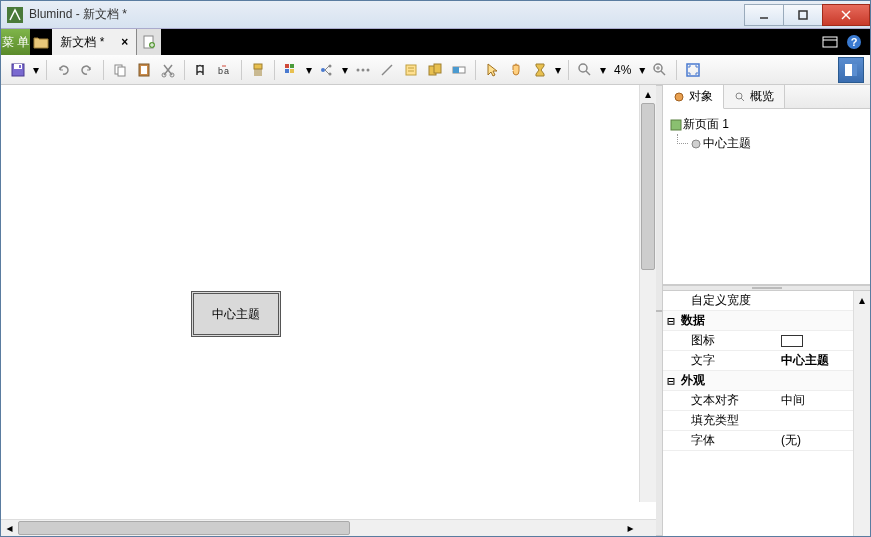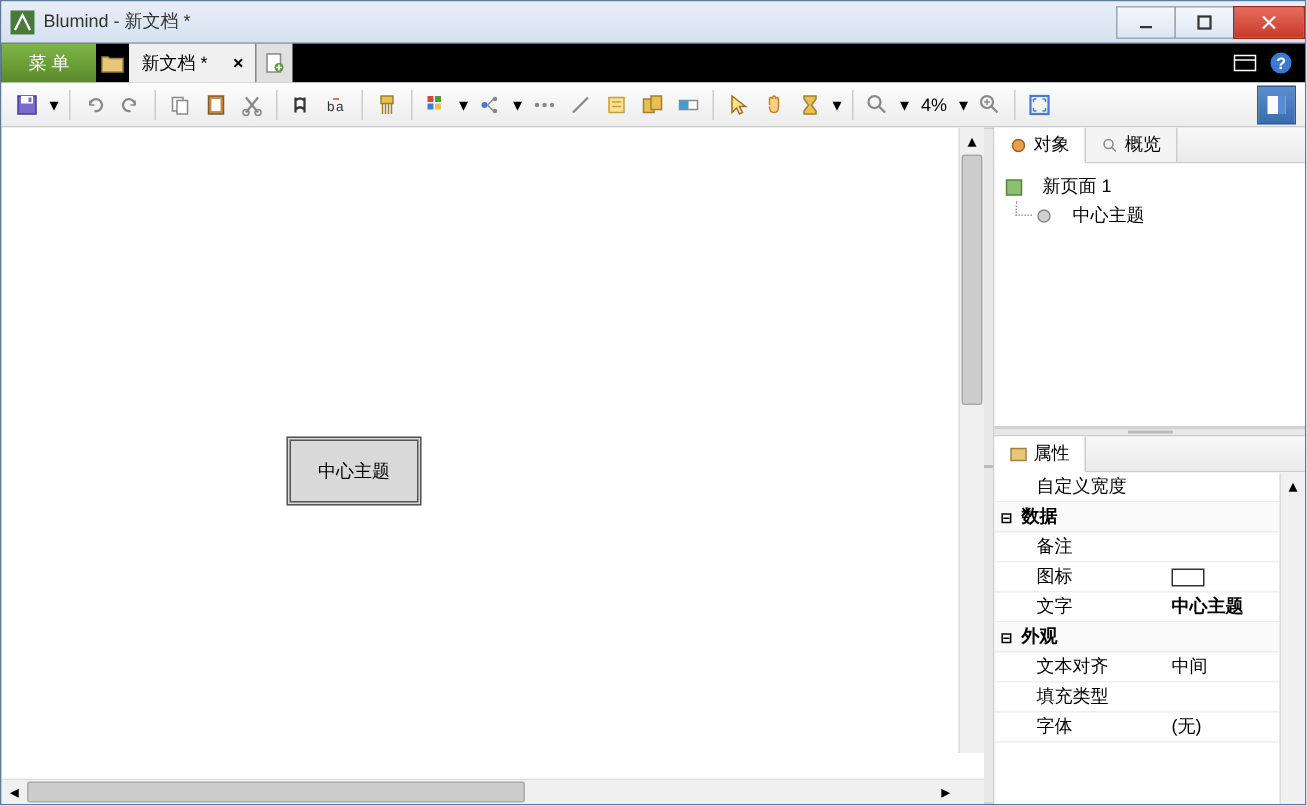--- a/index.html
+++ b/index.html
@@ -9,21 +9,21 @@
 
 .titlebar { height: 28px; background: linear-gradient(#e8eef6, #d6e2f0); display: flex; align-items: center; padding: 0 0 0 6px; border-bottom: 1px solid #aac; }
 .titlebar .app-icon { width: 16px; height: 16px; background: #4a7a3a; margin-right: 6px; display:flex; align-items:center; justify-content:center; color:#fff; font-size:10px; }
 .titlebar .title { flex: 1; color: #333; }
 .win-controls { display: flex; }
 .win-btn { width: 40px; height: 22px; display:flex; align-items:center; justify-content:center; background: linear-gradient(#f5f8fc,#dbe6f2); border:1px solid #9ab; margin-left:-1px; cursor:pointer; }
 .win-btn.close { background: linear-gradient(#e76b5c,#c83a2a); border-color:#a02a1a; color:#fff; width:48px; }
 .win-btn svg { width:12px; height:12px; }
 
 .menubar { height: 26px; background: #000; display: flex; align-items: center; color:#fff; }
-.menubtn { background: linear-gradient(#7fb54a,#5a8a2a); height: 26px; padding: 0 18px; display:flex; align-items:center; gap:4px; cursor:pointer; font-size:12px; }
+.menubtn { background: linear-gradient(#7fb54a,#5a8a2a); height: 26px; padding: 0 1px; display:flex; align-items:center; gap:4px; cursor:pointer; font-size:12px; }
 .folder-icon { width: 22px; height:26px; display:flex; align-items:center; justify-content:center; cursor:pointer; }
 .doc-tab { background: #f0f0f0; color:#000; height:26px; display:flex; align-items:center; padding:0 8px; gap:17px; border-right:1px solid #888; }
 .doc-tab .close-x { cursor:pointer; font-weight:bold; }
 .newtab-btn { width:24px; height:26px; background:#e0e0e0; display:flex; align-items:center; justify-content:center; cursor:pointer; }
 .menubar-spacer { flex:1; }
 .menubar-right { display:flex; gap:8px; padding-right:8px; align-items:center; color:#fff; }
 .menubar-right svg { cursor:pointer; }
 
 .toolbar { height: 30px; background: linear-gradient(#fdfdfd,#ececec); border-bottom:1px solid #ccc; display:flex; align-items:center; padding:0 6px; gap:2px; }
 .tbtn { width:22px; height:22px; display:flex; align-items:center; justify-content:center; cursor:pointer; border-radius:2px; }
@@ -51,21 +51,21 @@
 
 .side-panel { width:208px; display:flex; flex-direction:column; border-left:1px solid #ccc; }
 
 .panel-section { display:flex; flex-direction:column; border-bottom:1px solid #ccc; }
 .panel-tabs { display:flex; background:linear-gradient(#f8f8f8,#eaeaea); border-bottom:1px solid #ccc; height:24px; }
 .panel-tab { padding:3px 10px; display:flex; align-items:center; gap:4px; border-right:1px solid #ccc; cursor:pointer; background:#f4f4f4; }
 .panel-tab.active { background:#fff; border-bottom:1px solid #fff; margin-bottom:-1px; }
 .panel-tab svg { width:12px; height:12px; }
 
 .tree-body { background:#fff; padding:6px; height:175px; overflow:auto; }
-.tree-item { display:flex; align-items:center; gap:12px; padding:1px 0; cursor:pointer; }
+.tree-item { display:flex; align-items:center; gap:0; padding:1px 0; cursor:pointer; }
 .tree-item.child { padding-left:20px; position:relative; }
 .tree-item.child::before { content:''; position:absolute; left:8px; top:0; bottom:50%; border-left:1px dotted #999; border-bottom:1px dotted #999; width:10px; }
 .tree-icon { width:14px; height:14px; }
 
 .props-section { flex:1; display:flex; flex-direction:column; }
 .props-body { flex:1; overflow:auto; background:#fff; position:relative; }
 .props-scrollbar { width:17px; position:absolute; right:0; top:0; bottom:0; background:#f0f0f0; border-left:1px solid #ddd; }
 .props-scrollbar .arrow { height:17px; display:flex; align-items:center; justify-content:center; }
 .prop-row { display:flex; align-items:center; height:20px; border-bottom:1px solid #eee; padding-left:2px; margin-right:17px; }
 .prop-row.header { font-weight:bold; background:#fafafa; }
@@ -363,48 +363,35 @@
                 <circle cx="7" cy="7" r="4" fill="#d0d0d0" stroke="#888"></circle>
               </svg>
             <span>中心主题</span>
           </div>
         </div>
       </div>
 
       <div class="splitter"></div>
 
       <div class="props-section">
-        <div class="panel-tabs">
-          <div class="panel-tab active">
-            <svg viewBox="0 0 12 12">
-                <rect x="1" y="2" width="10" height="8" fill="#e8c77a" stroke="#a08040"></rect>
-              </svg>
-            <span>属性</span>
-          </div>
-        </div>
         <div class="props-body">
           <div class="props-scrollbar">
             <div class="arrow">▴</div>
           </div>
           <div class="prop-row">
               <span class="prop-toggle"></span>
               <span class="prop-label indent">自定义宽度</span>
               <span class="prop-value"></span>
             </div>
           <div class="prop-row header">
               <span class="prop-toggle">⊟</span>
               <span class="prop-label">数据</span>
             </div>
           <div class="prop-row">
               <span class="prop-toggle"></span>
-              <span class="prop-label indent">备注</span>
-              <span class="prop-value"></span>
-            </div>
-          <div class="prop-row">
-              <span class="prop-toggle"></span>
               <span class="prop-label indent">图标</span>
               <span class="prop-value"><span class="prop-swatch" style="background:#fff"></span></span>
             </div>
           <div class="prop-row">
               <span class="prop-toggle"></span>
               <span class="prop-label indent">文字</span>
               <span class="prop-value" style="font-weight:bold">中心主题</span>
             </div>
           <div class="prop-row header">
               <span class="prop-toggle">⊟</span>

